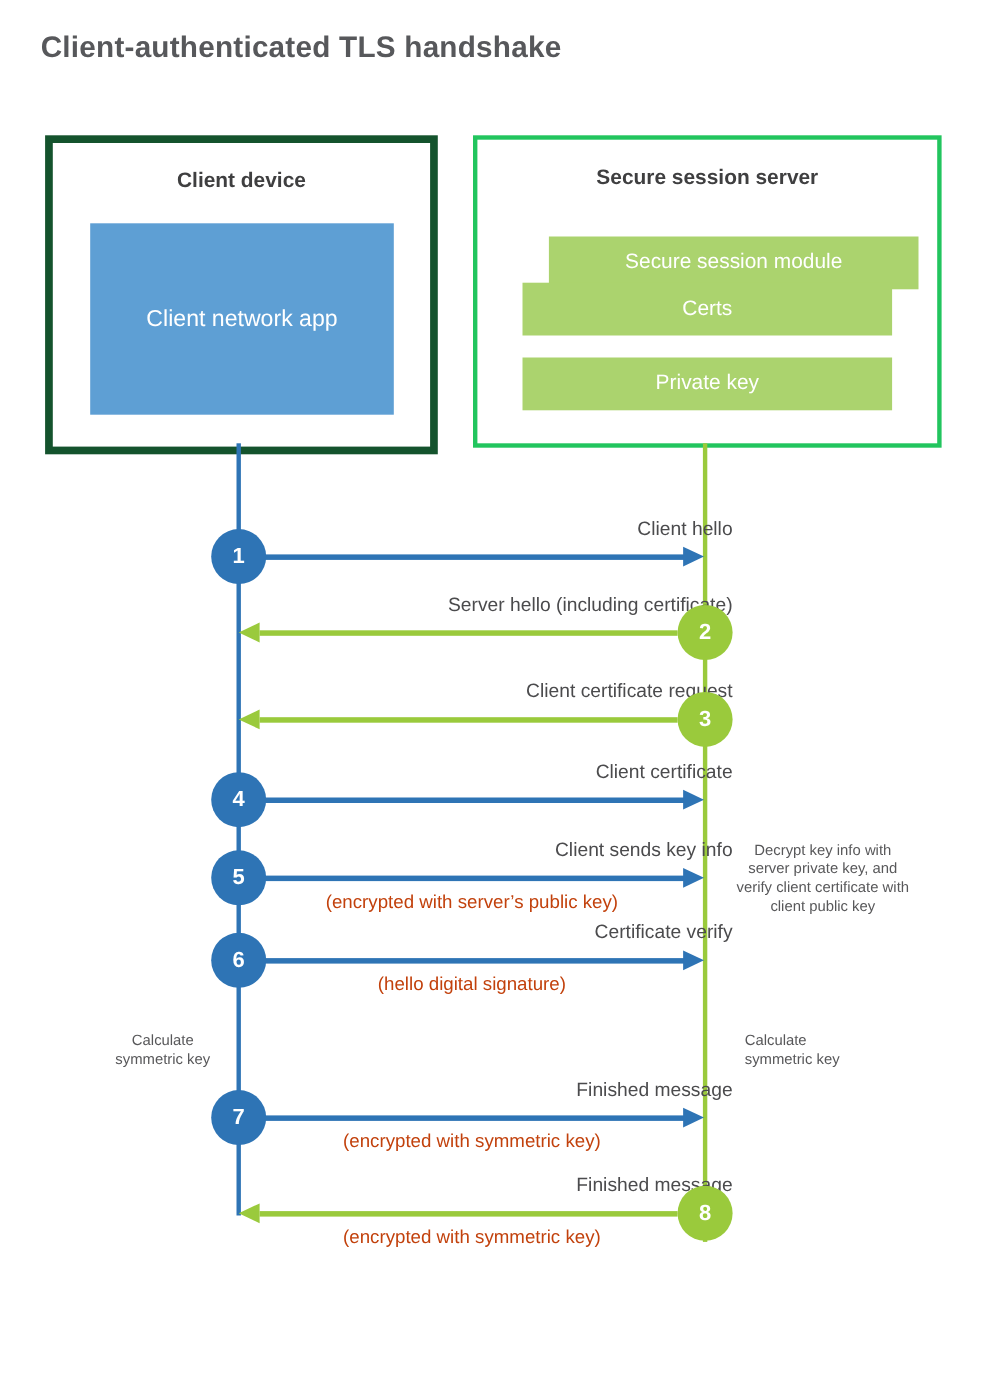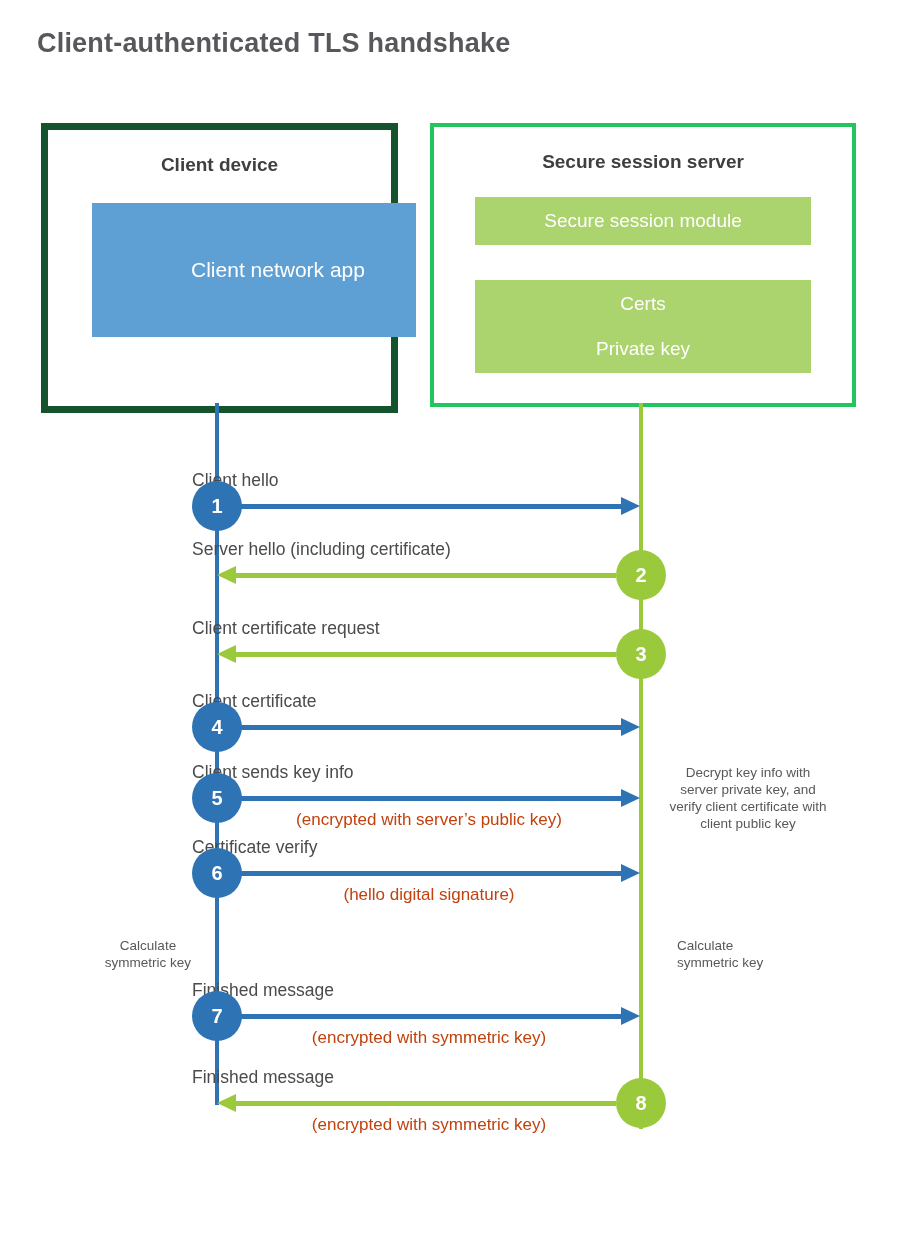--- a/index.html
+++ b/index.html
@@ -14,31 +14,31 @@
   }
   
   .actor-box{position:absolute;top:123px;background:#fff;}
   #client-box{left:41px;width:343px;height:276px;border:7px solid #14532d;}
   #server-box{left:430px;width:418px;height:276px;border:4px solid #22c55e;}
   .actor-title{
     position:absolute;left:0;top:24px;width:100%;text-align:center;
     font-size:19px;font-weight:bold;color:#3f3f40;
   }
   #client-app{
-    position:absolute;left:44px;top:73px;width:276px;height:134px;background:#5e9fd4;
+    position:absolute;left:34px;top:73px;width:276px;height:174px;background:#5e9fd4;
     display:flex;align-items:center;justify-content:center;text-align:center;
-    color:#ffffff;font-size:21px;line-height:1.35;padding-left:48px;
+    color:#ffffff;font-size:21px;line-height:1.35;
   }
   #client-app .wrapbox{width:180px;}
   .server-bar{
     position:absolute;left:41px;width:336px;height:48px;background:#abd36e;
     color:#ffffff;font-size:19px;text-align:center;line-height:48px;
   }
-  #server-bar-0{top:70px;}
-  #server-bar-1{top:153px;text-align:center;}
+  #server-bar-0{top:88px;margin-left:24px;}
+  #server-bar-1{top:130px;text-align:center;}
   #server-bar-2{top:198px;}
   
   .lifeline{position:absolute;width:4px;z-index:1;}
   #lifeline-client{left:215px;top:403px;height:702px;background:#2e74b5;}
   #lifeline-server{left:639px;top:403px;height:726px;background:#9aca3c;}
   
   .msg{position:absolute;left:192px;width:474px;height:50px;z-index:2;}
   .m1{top:481px;}.m2{top:550px;}.m3{top:629px;}.m4{top:702px;}
   .m5{top:773px;}.m6{top:848px;}.m7{top:991px;}.m8{top:1078px;}
   .circle{
@@ -48,21 +48,21 @@
   .msg.right .circle{left:0;background:#2e74b5;}
   .msg.left  .circle{left:424px;background:#9aca3c;}
   .line{position:absolute;top:23px;height:5px;}
   .msg.right .line{left:48px;width:382px;background:#2e74b5;}
   .msg.left  .line{left:44px;width:380px;background:#9aca3c;}
   .head{position:absolute;top:16px;width:0;height:0;
         border-top:9px solid transparent;border-bottom:9px solid transparent;}
   .msg.right .head{left:429px;border-left:19px solid #2e74b5;}
   .msg.left  .head{left:25px;border-right:19px solid #9aca3c;}
   .label{
-    position:absolute;left:0;top:-11px;width:100%;text-align:left;
+    position:absolute;left:0;top:-11px;width:100%;text-align:right;
     font-size:17.5px;color:#4b4b4d;
   }
   .sub{
     position:absolute;left:0;top:37px;width:100%;text-align:center;
     font-size:17px;color:#c2410c;
   }
   
   .note{position:absolute;font-size:13.5px;line-height:17px;color:#58585a;z-index:3;}
   #note-decrypt{left:667px;top:764px;width:162px;text-align:center;}
   #note-calc-left{left:93px;top:937px;width:110px;text-align:center;}

